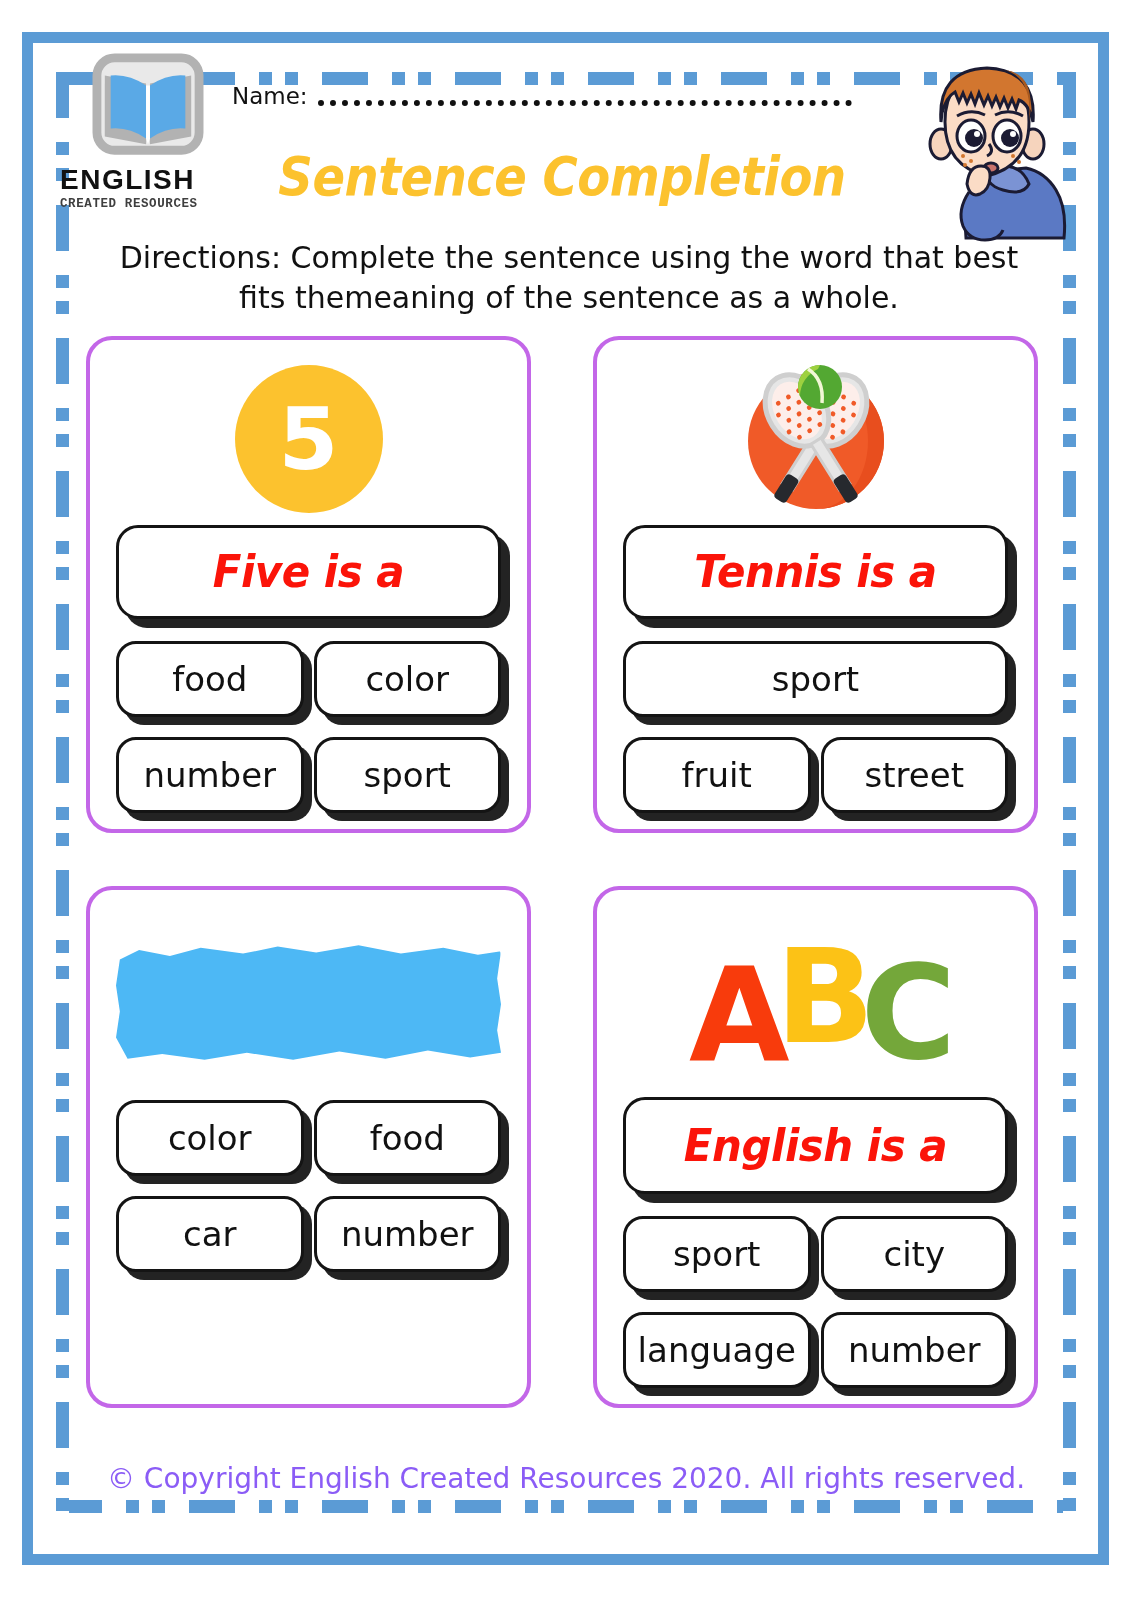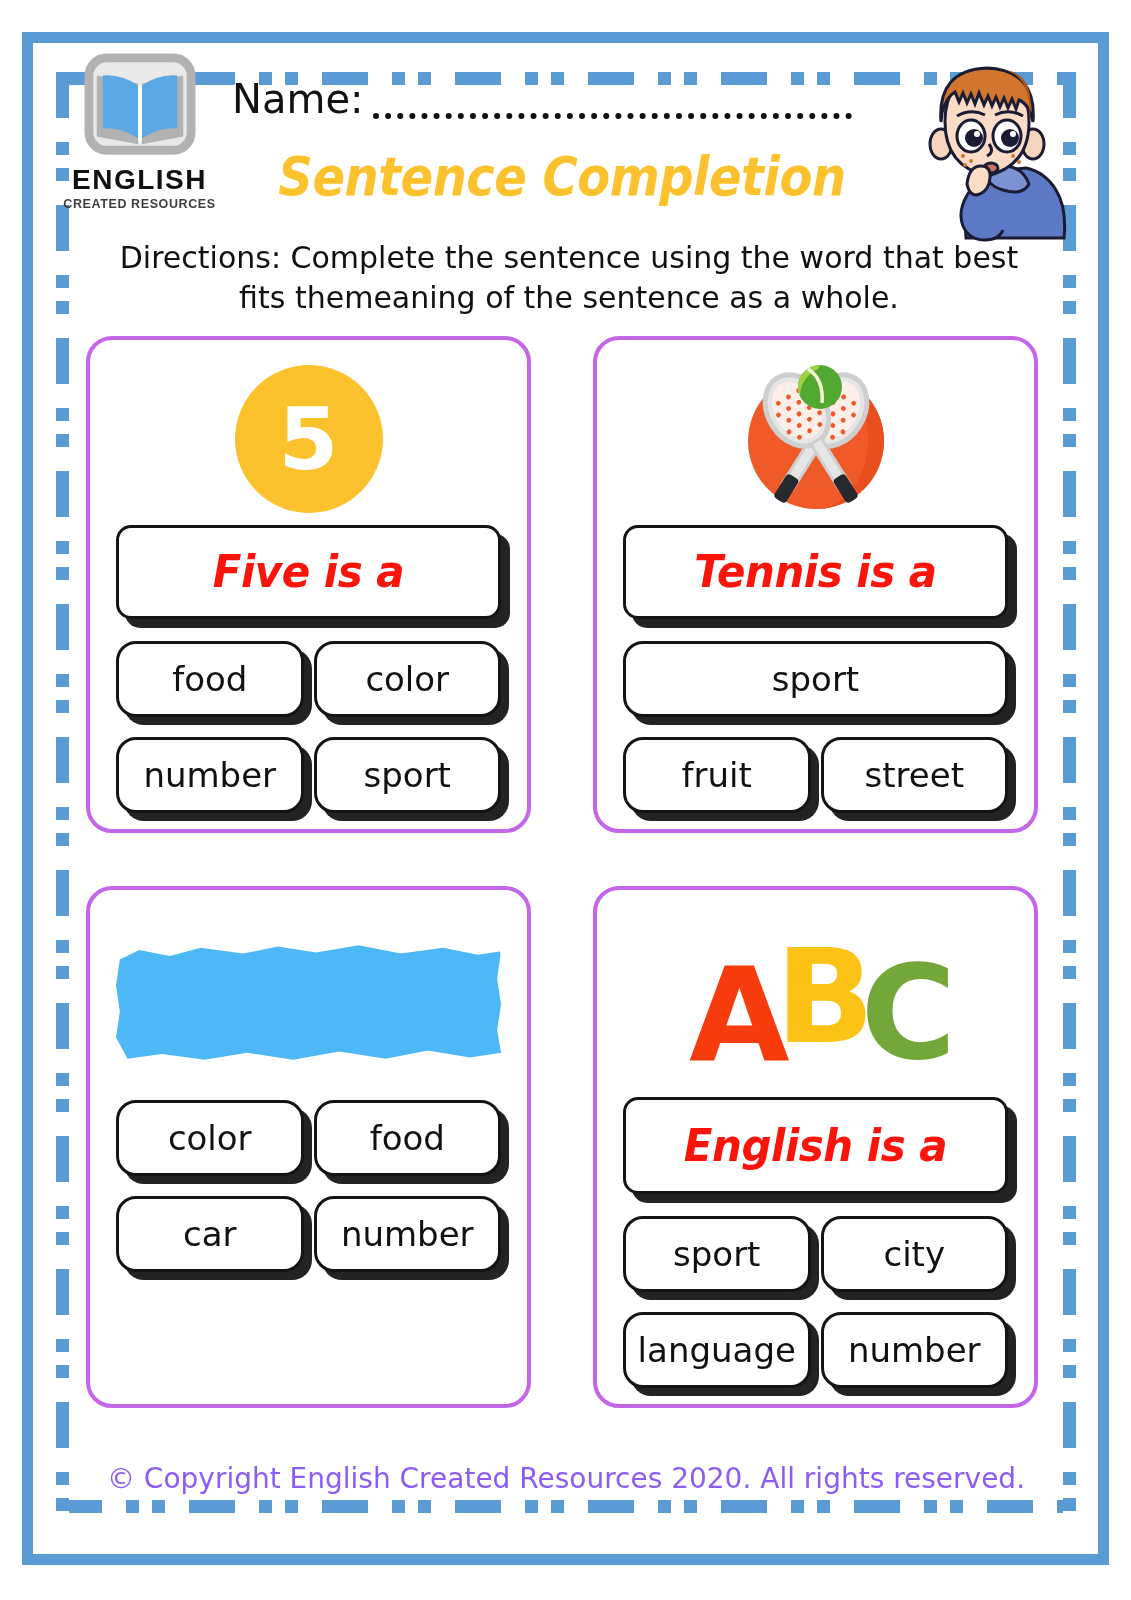--- a/index.html
+++ b/index.html
@@ -57,55 +57,55 @@
         #ffffff 83px, #ffffff 96px,
         #5b9bd5 96px, #5b9bd5 109px,
         #ffffff 109px, #ffffff 133px);
   }
   .dash-left  { left: 56px;   top: 72px; height: 1441px; }
   .dash-right { left: 1063px; top: 72px; height: 1441px; }
 
   
   .logo {
     position: absolute;
-    left: 52px;
+    left: 60px;
     top: 52px;
     width: 175px;
-    text-align: center;
+    text-align: left;
   }
   .logo-book { width: 118px; height: 110px; display: block; margin: 0 auto; }
   .logo-title {
     font-family: "Liberation Sans", sans-serif;
     font-weight: bold;
     font-size: 28px;
     letter-spacing: 1.5px;
     color: #111111;
     margin-top: 2px;
   }
   .logo-sub {
-    font-family: Liberation Sans, sans-serif;
+    font-family: Liberation Mono, monospace;
     font-weight: bold;
     font-size: 12.5px;
     letter-spacing: 0.6px;
     color: #3f3f3f;
     margin-top: 1px;
   }
 
   .name-row {
     position: absolute;
     left: 232px;
     top: 76px;
     width: 620px;
     display: flex;
     align-items: flex-end;
     gap: 10px;
   }
   .name-label {
     font-family: "DejaVu Sans", sans-serif;
-    font-size: 40px;
+    font-size: 23px;
     color: #111111;
     white-space: nowrap;
   }
   .name-line {
     flex: 1;
     height: 30px;
     border-bottom: 6px dotted #111111;
     margin-bottom: 3px;
   }
 
@@ -173,21 +173,21 @@
     width: 100%;
   }
   .card.tall .card-visual { height: 196px; }
 
   
   .prompt {
     position: relative;
     width: 100%;
     height: 98px;
     border: 3px solid #141414;
-    border-radius: 15px;
+    border-radius: 22px;
     background: #ffffff;
     box-shadow: 9px 9px 0 0 #232323;
     display: flex;
     align-items: center;
     justify-content: center;
     margin-bottom: 22px;
   }
   .prompt-text {
     font-family: "DejaVu Sans", sans-serif;
     font-weight: bold;

